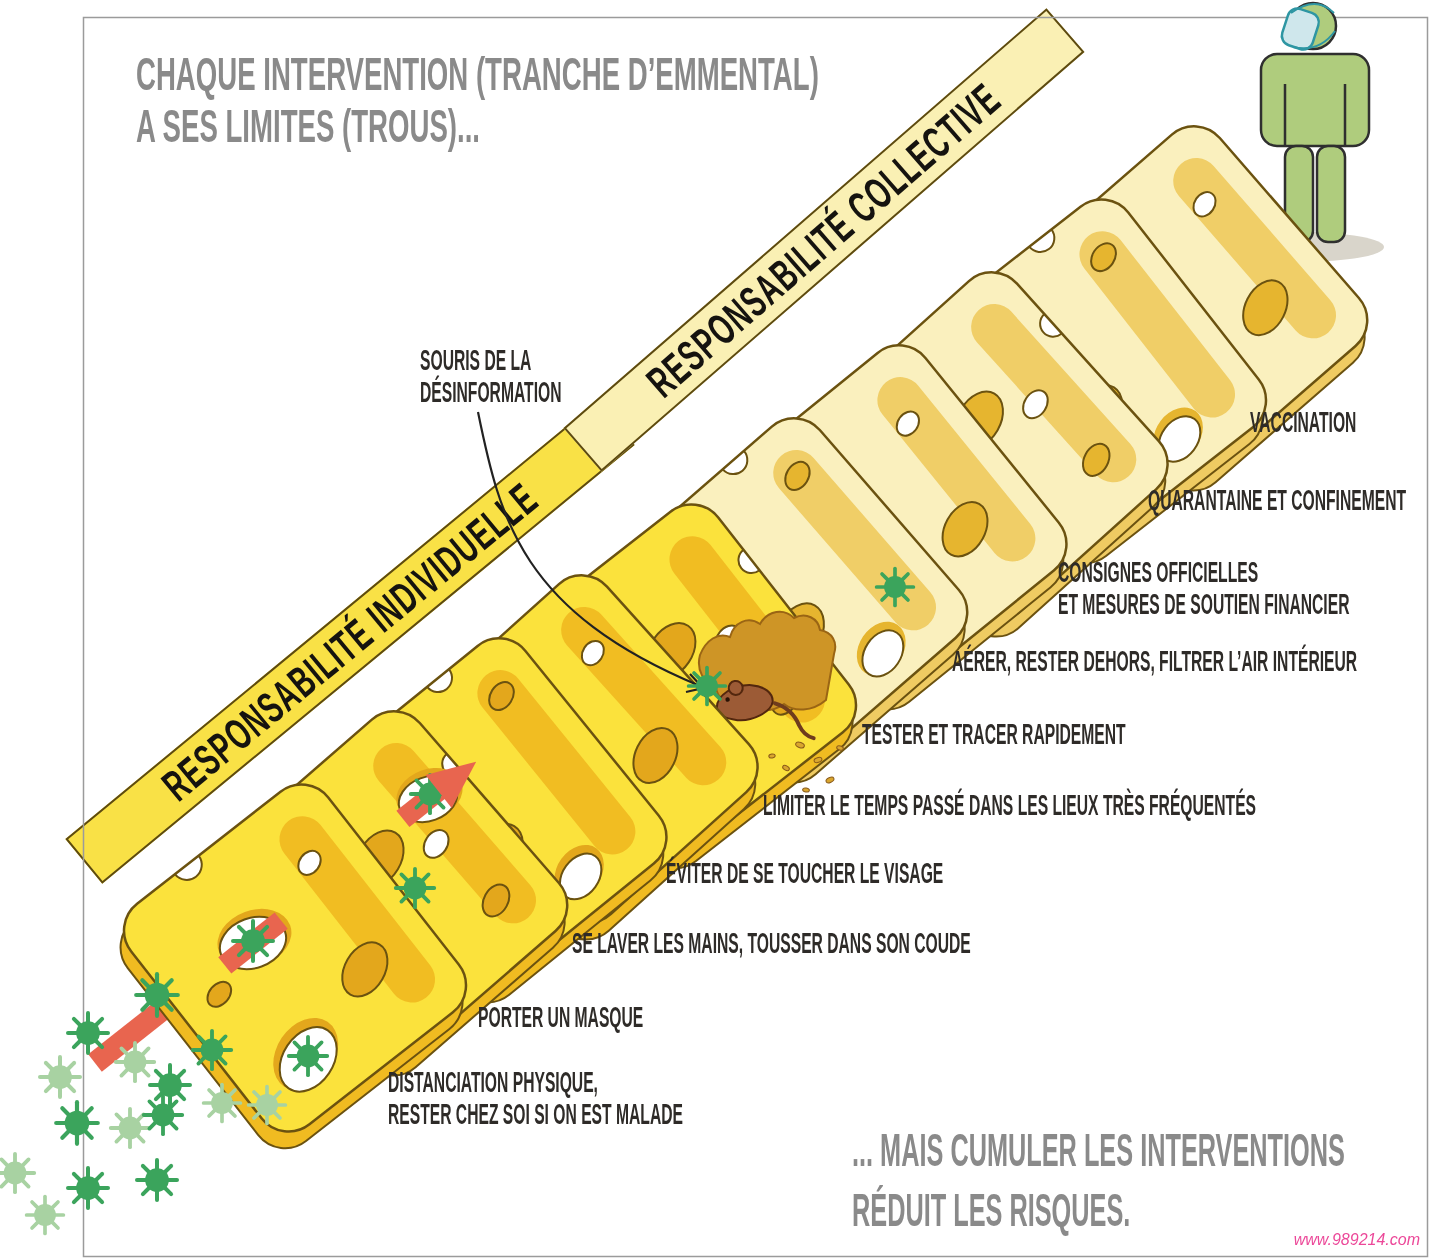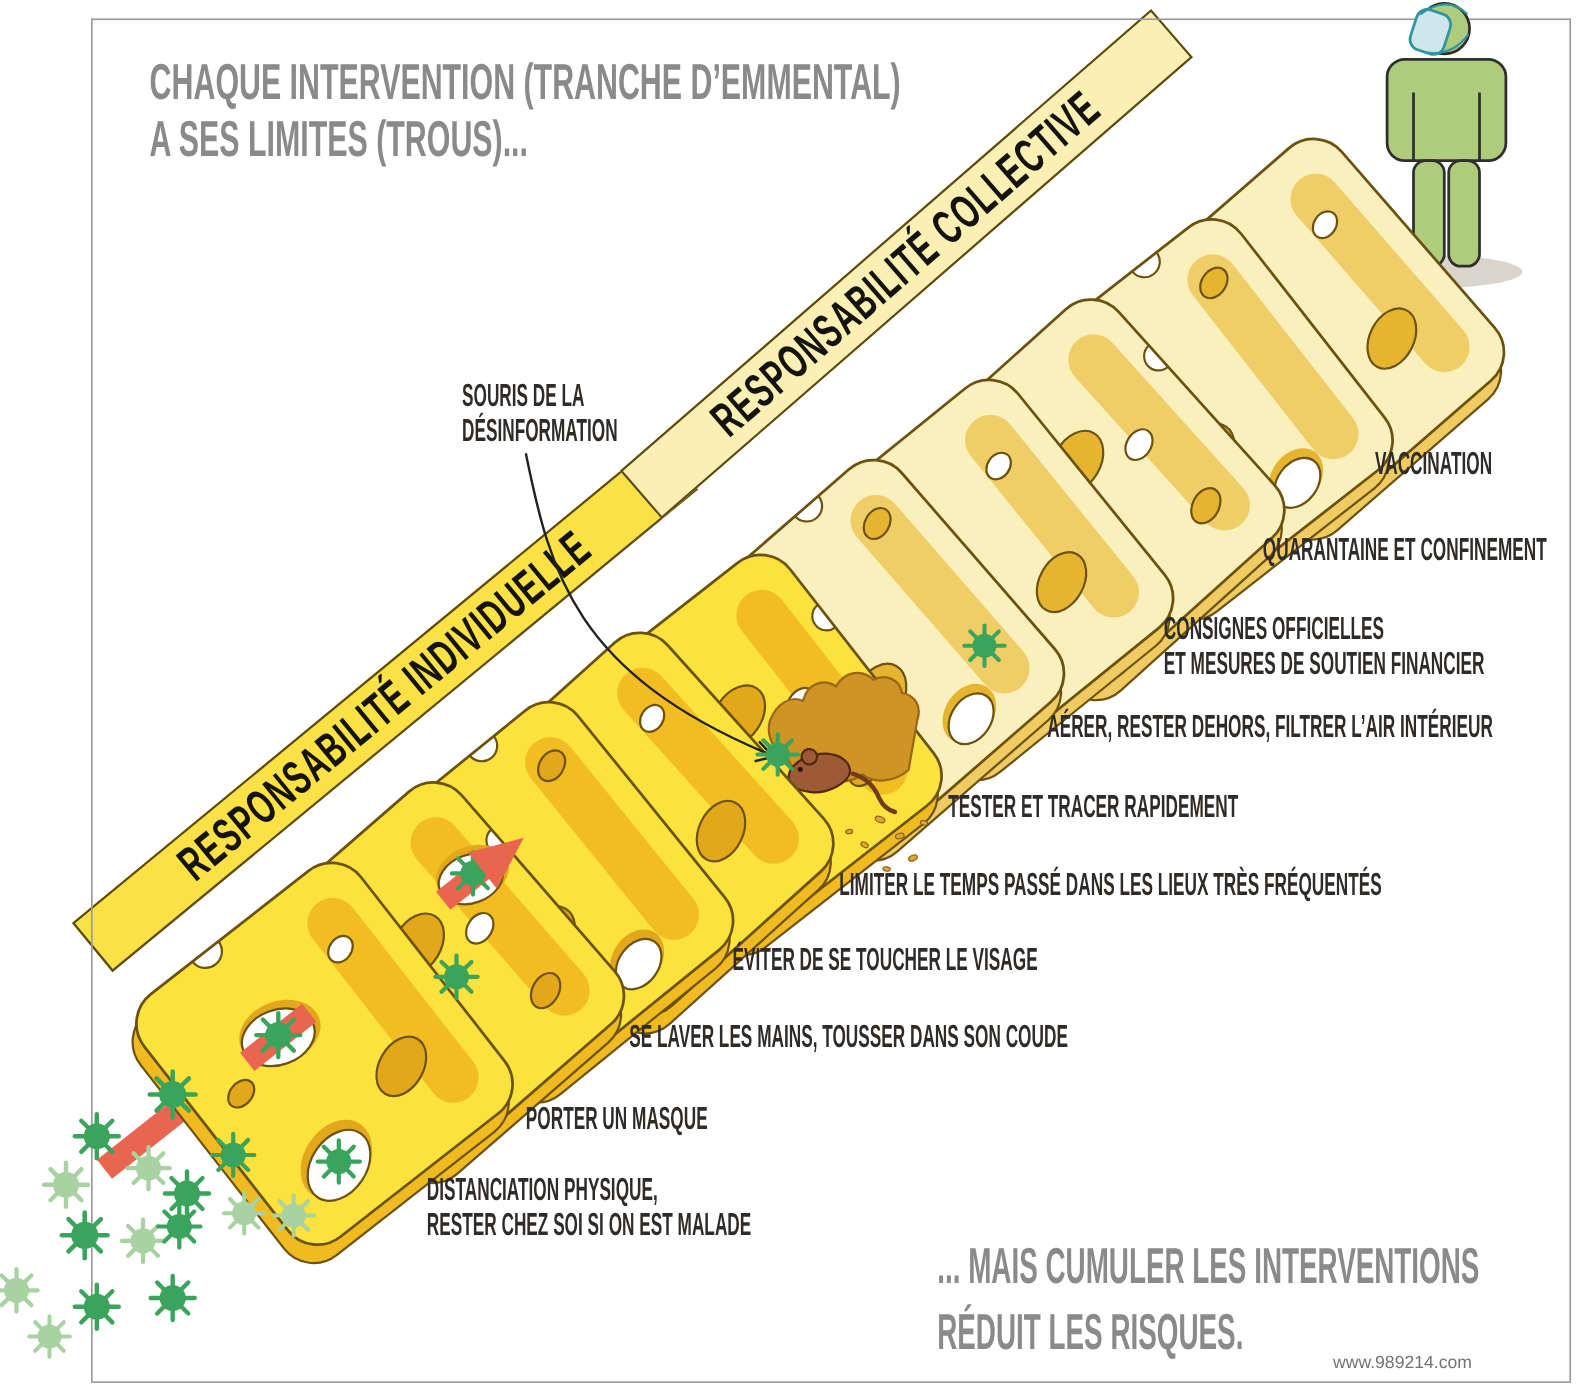--- a/index.html
+++ b/index.html
@@ -18,21 +18,21 @@
   
   .txt{position:absolute;z-index:3;white-space:nowrap;}
   .title{left:136px;top:48px;color:#8a8a8a;font-size:46px;line-height:52px;font-weight:bold;
          transform:scaleX(0.60);transform-origin:0 0;}
   .label{font-weight:bold;color:#2e2b28;font-size:29px;line-height:32px;
          transform:scaleX(0.54);transform-origin:0 0;}
   .label span{display:block;}
   .conclusion{left:852px;top:1120px;color:#8a8a8a;font-size:46px;line-height:60px;font-weight:bold;
               transform:scaleX(0.55);transform-origin:0 0;}
   .conclusion span{display:block;}
-  .watermark{left:1130px;top:1231px;width:290px;text-align:center;font-size:16px;color:#737373;}
+  .watermark{left:1130px;top:1231px;width:290px;text-align:right;font-size:16px;color:#ec4899;font-style:italic;}
 
   
   .bright{--face:#FBE23C;--edge:#F0BB21;--hole:#E3A71C;}
   .pale{--face:#FAF0BE;--edge:#EFCB62;--hole:#E6B52F;}
   .edgeR{fill:var(--edge);stroke:#6b5210;stroke-width:2;}
   .faceR{fill:var(--face);}
   .stripe{fill:var(--edge);opacity:0.95;}
   .rim{fill:none;stroke:#6b5210;stroke-width:2.5;}
   .h-gold{fill:var(--hole);stroke:#6b5210;stroke-width:2;}
   .h-goldu{fill:var(--hole);}

